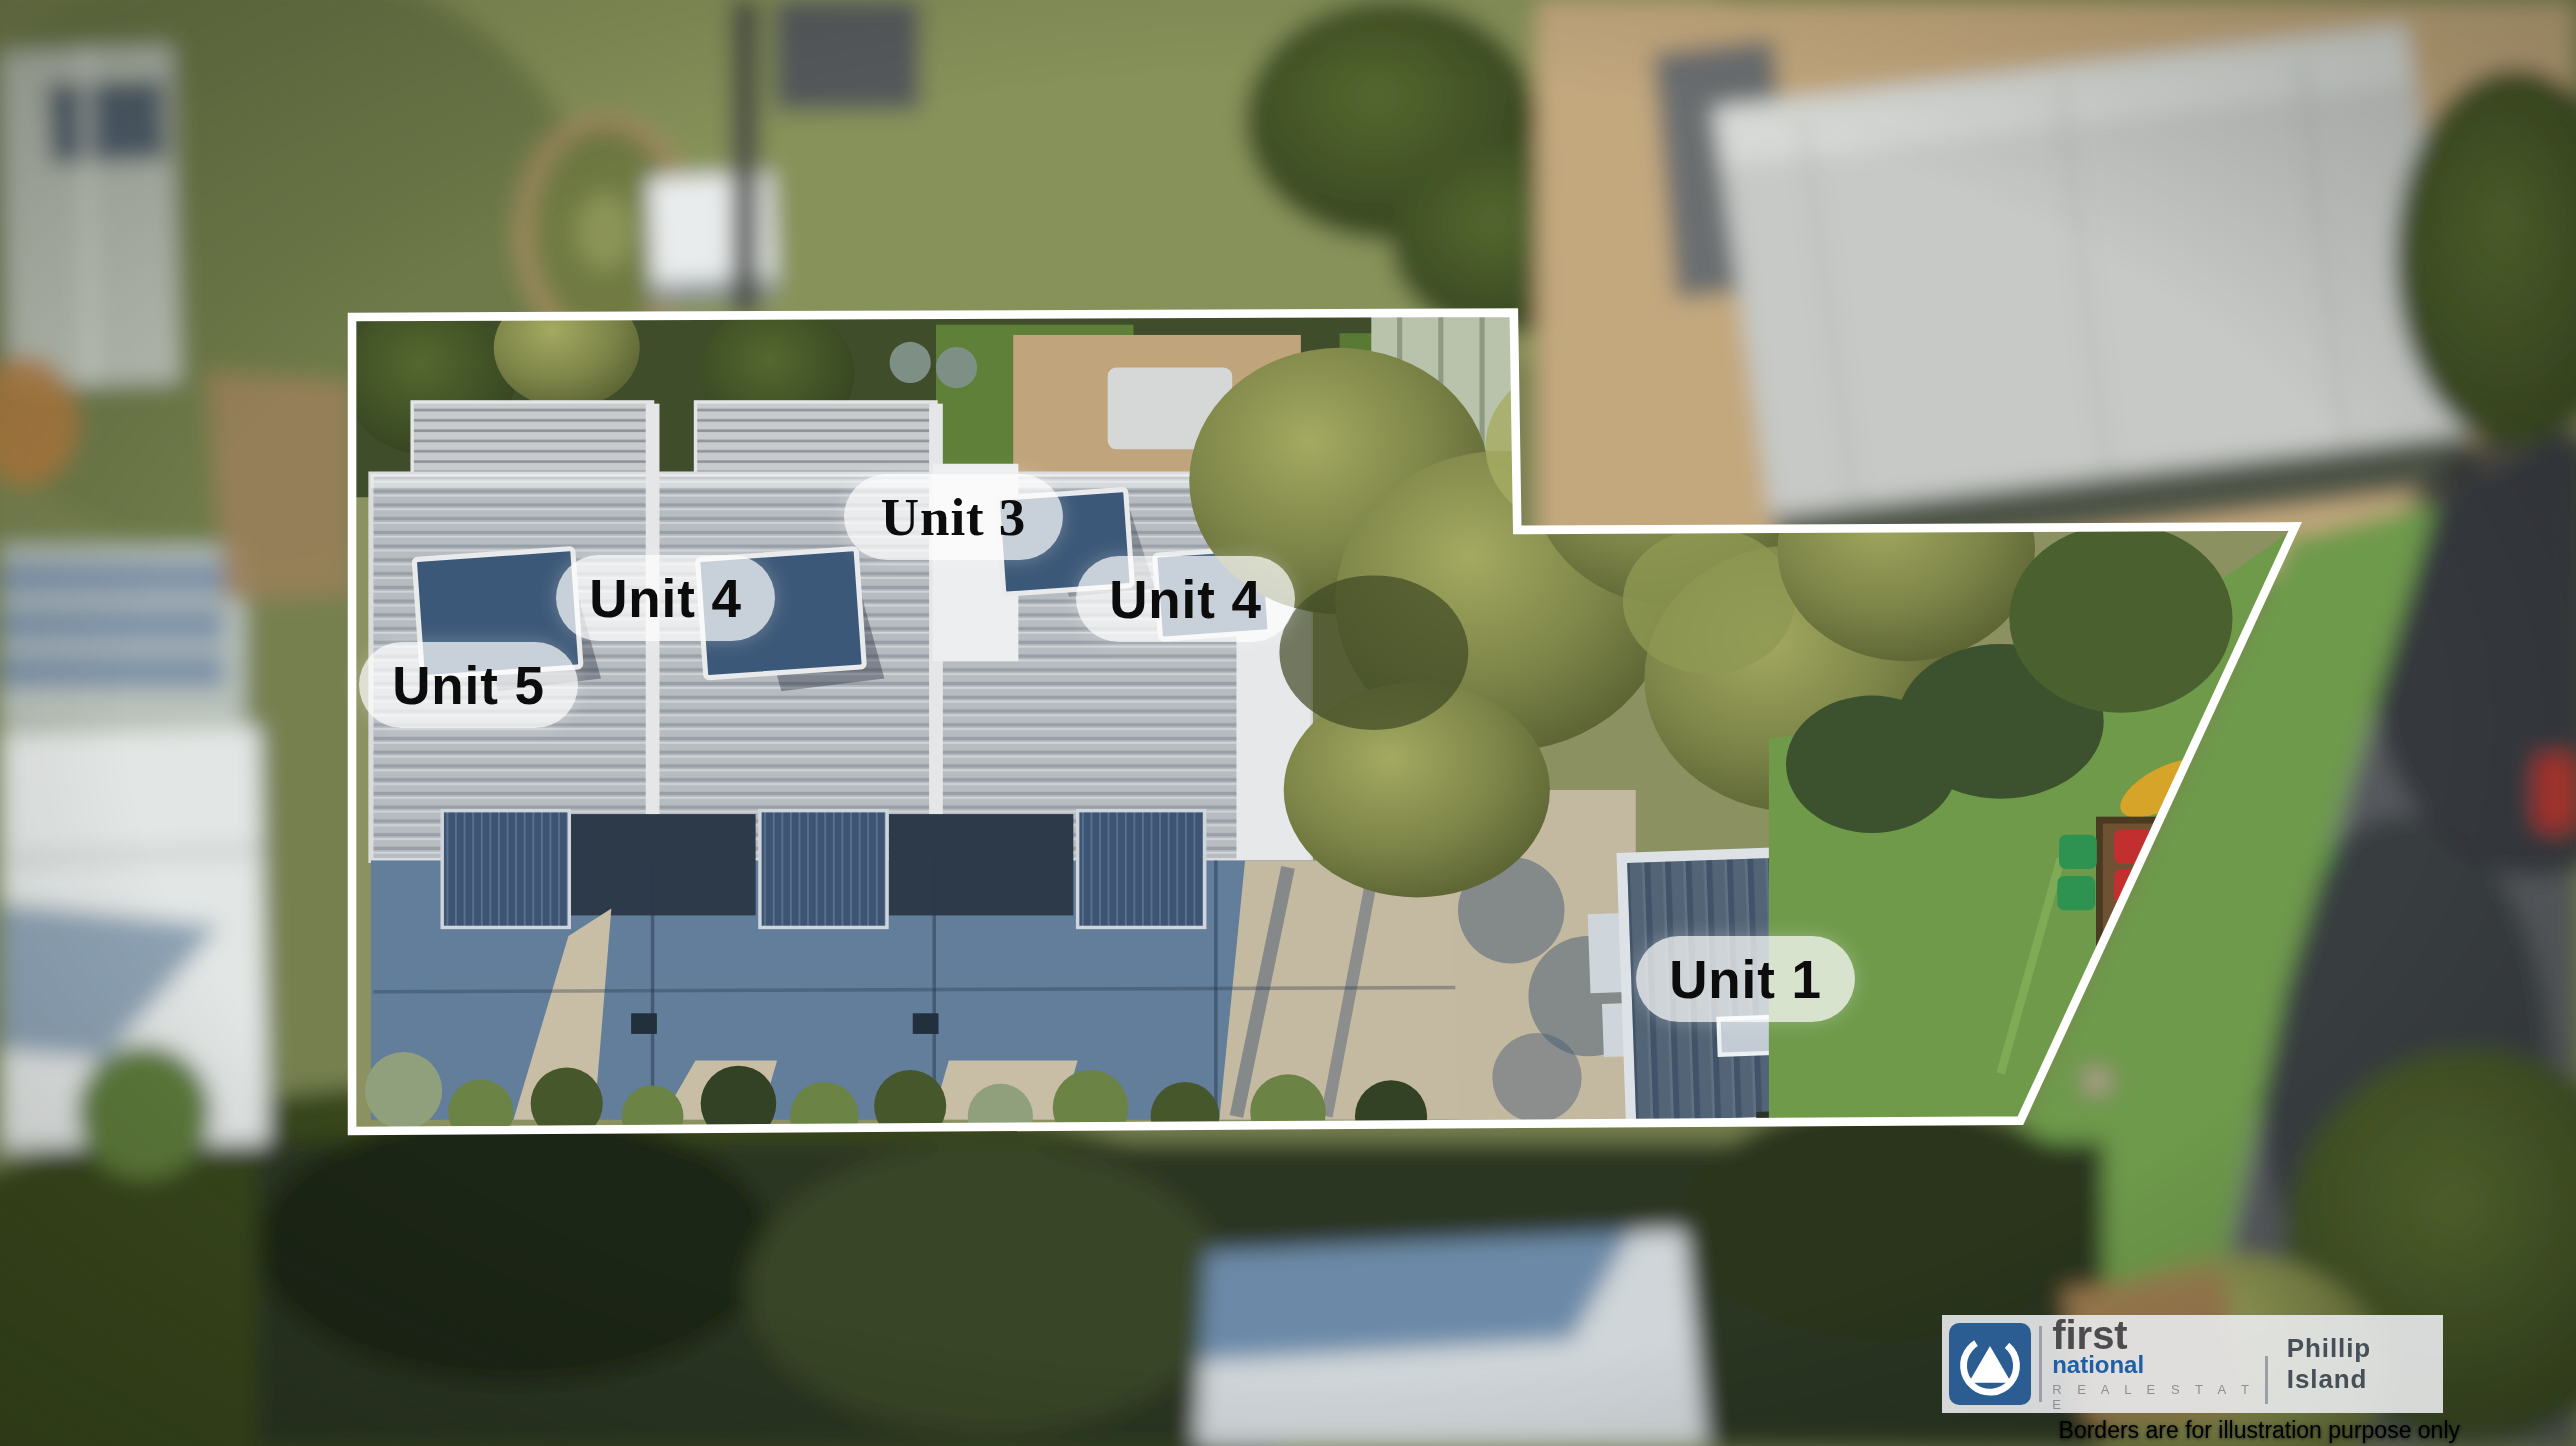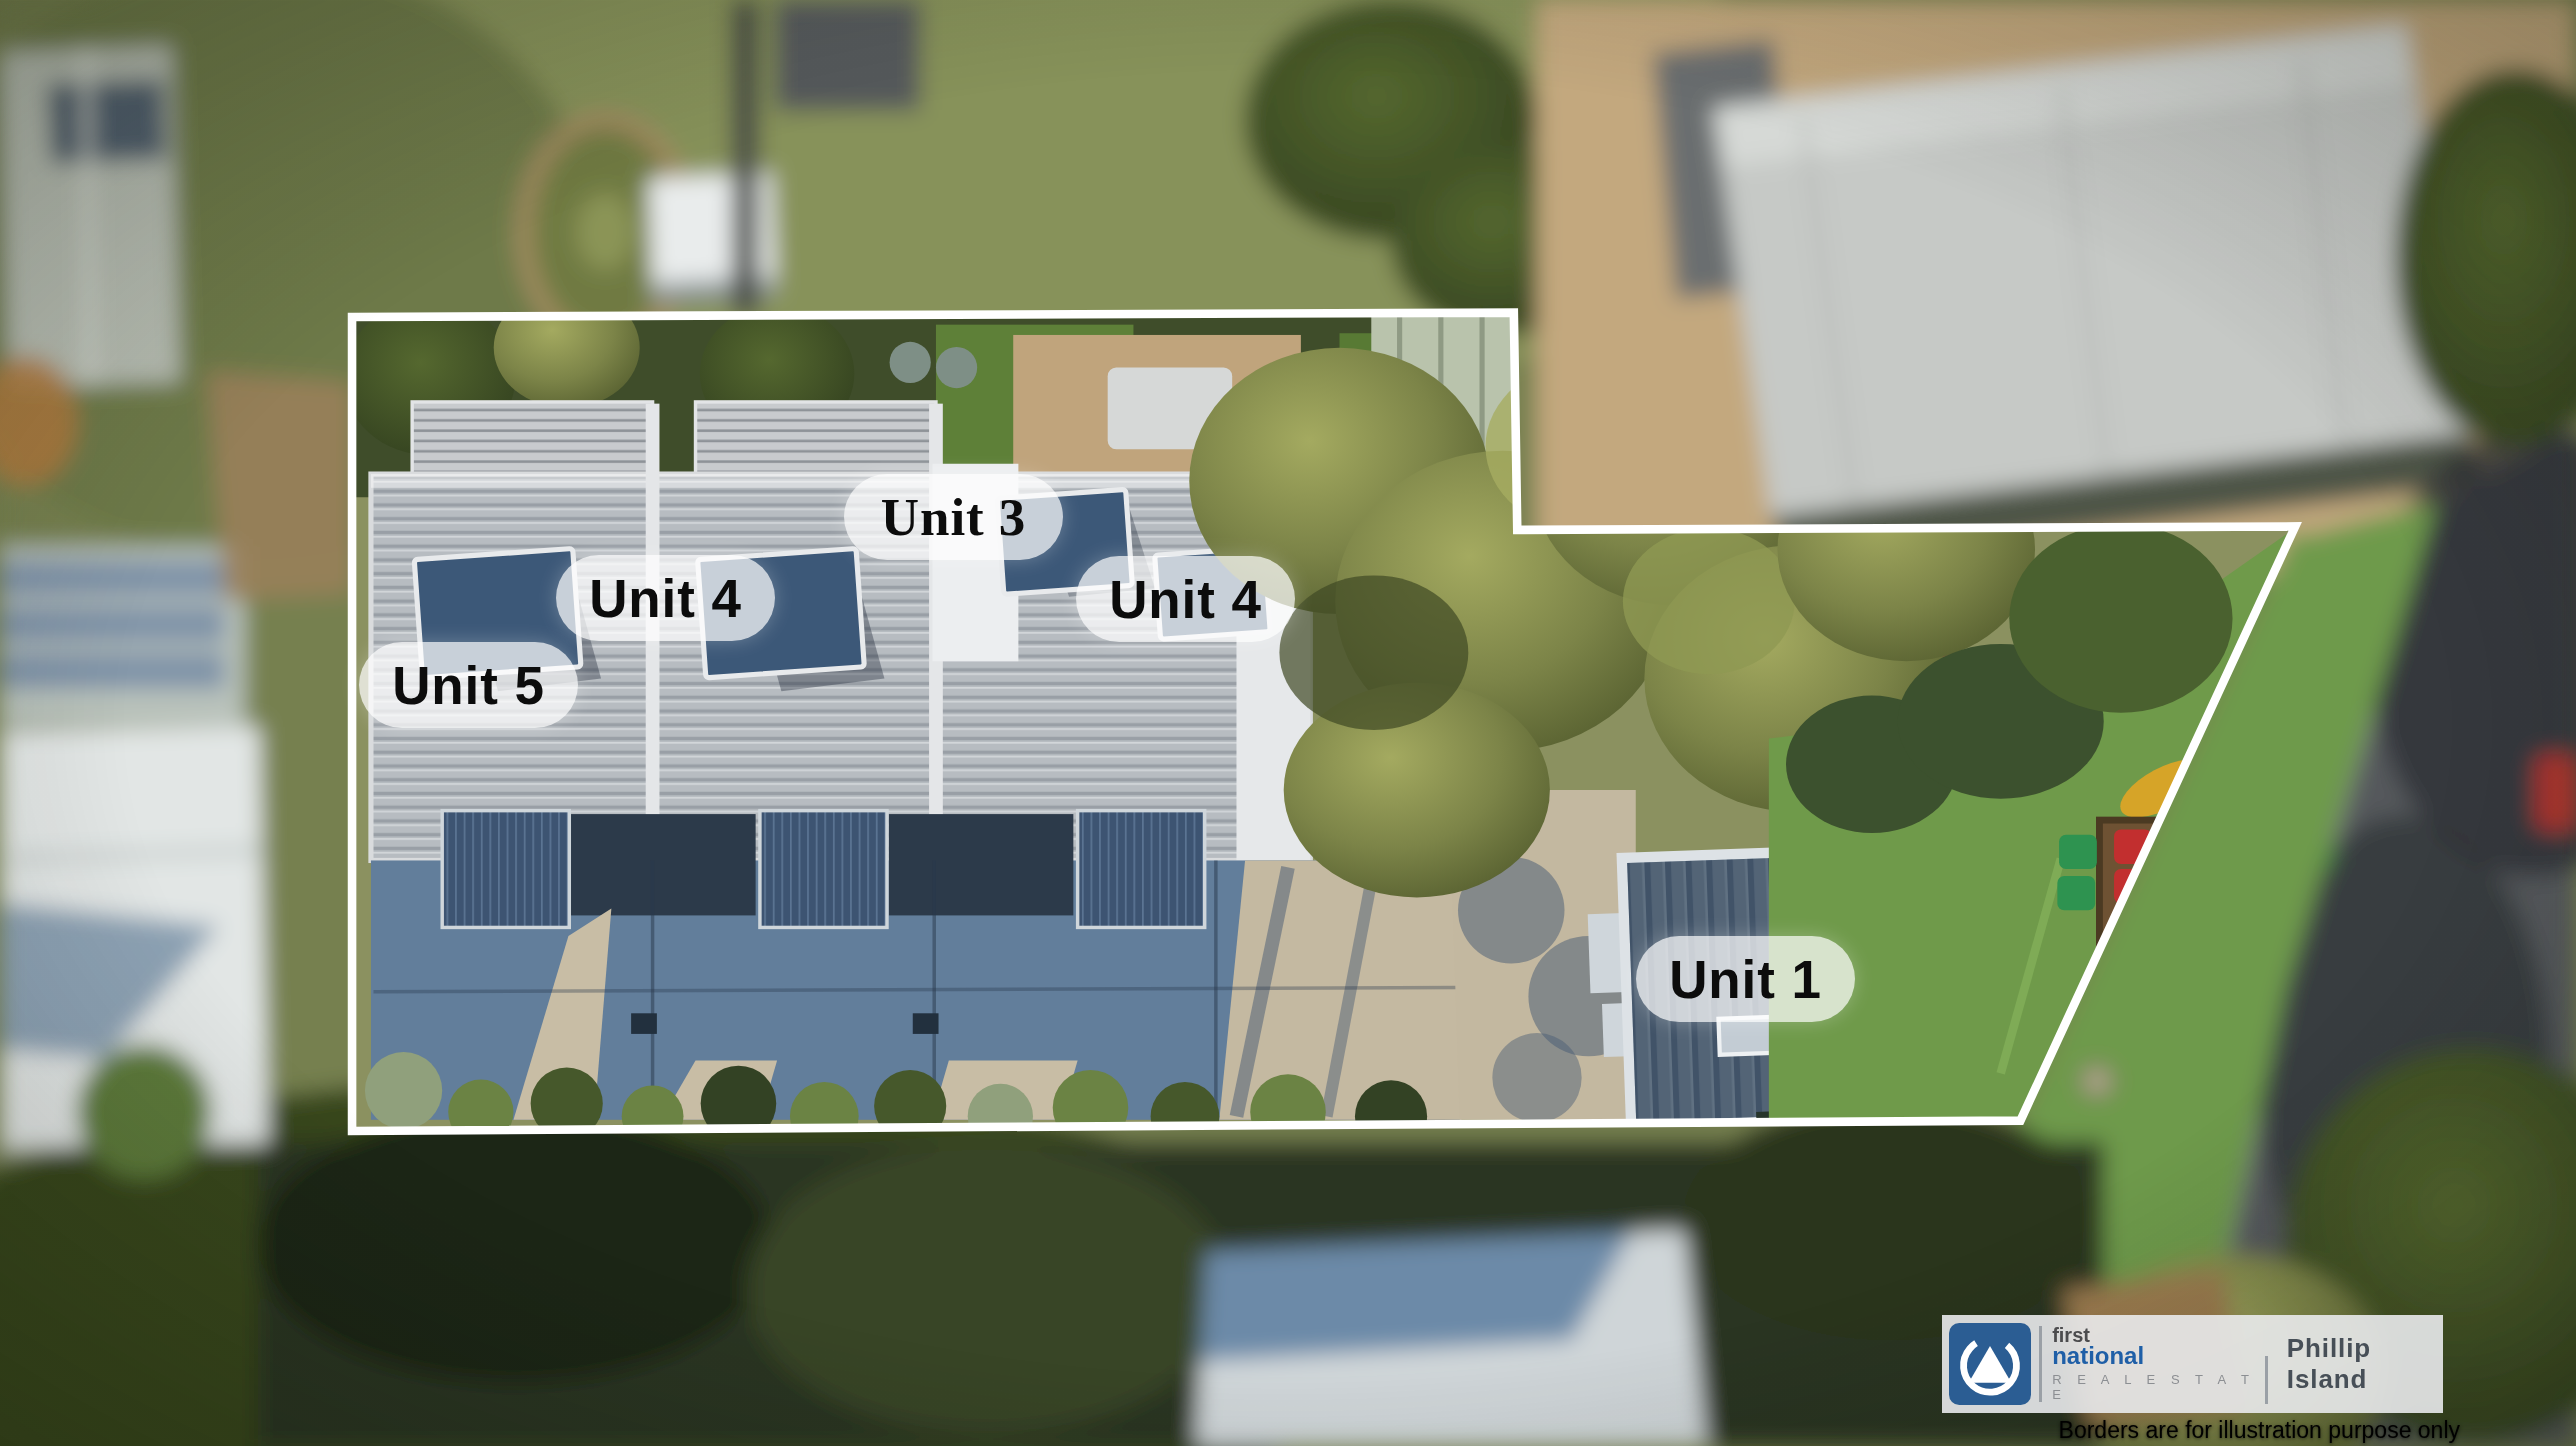--- a/index.html
+++ b/index.html
@@ -13,21 +13,21 @@
     display:flex;align-items:center;justify-content:center;
     font-weight:bold;font-size:53px;line-height:1;color:#0c0c0c;
     letter-spacing:0.9px;box-shadow:0 0 19px rgba(255,255,255,0.25);}
 
   
   .banner{position:absolute;left:1942px;top:1315px;width:501px;height:98px;
     background:rgba(233,234,236,0.90);display:flex;align-items:center;}
   .banner .logo{width:82px;height:82px;margin-left:6.9px;flex:0 0 auto;}
   .banner .vdiv1{width:2.6px;height:76px;background:#9aa0a6;margin-left:8.6px;}
   .banner .brand{margin-left:10.3px;display:flex;flex-direction:column;}
-  .brand .l1{font-weight:bold;font-size:20px;line-height:0.95;color:#4c4c4e;}
+  .brand .l1{font-weight:bold;font-size:40px;line-height:0.95;color:#4c4c4e;}
   .brand .l2{font-weight:bold;font-size:24px;line-height:0.95;color:#1f5fa7;}
   .brand .l3{font-size:13px;letter-spacing:6px;color:#8c8f93;margin-top:4.3px;}
   .banner .vdiv2{width:2.6px;height:48px;background:#9aa0a6;margin-left:8.6px;margin-top:31px;}
   .banner .office{margin-left:19px;font-weight:bold;font-size:26px;color:#474f57;letter-spacing:0.9px;}
 
   .disclaimer{position:absolute;left:1925px;top:1417px;width:535px;text-align:right;
     font-size:23px;color:#000000;text-shadow:0 0.9px 3.4px rgba(0,0,0,0.65);}
 </style>
 </head>
 <body>

